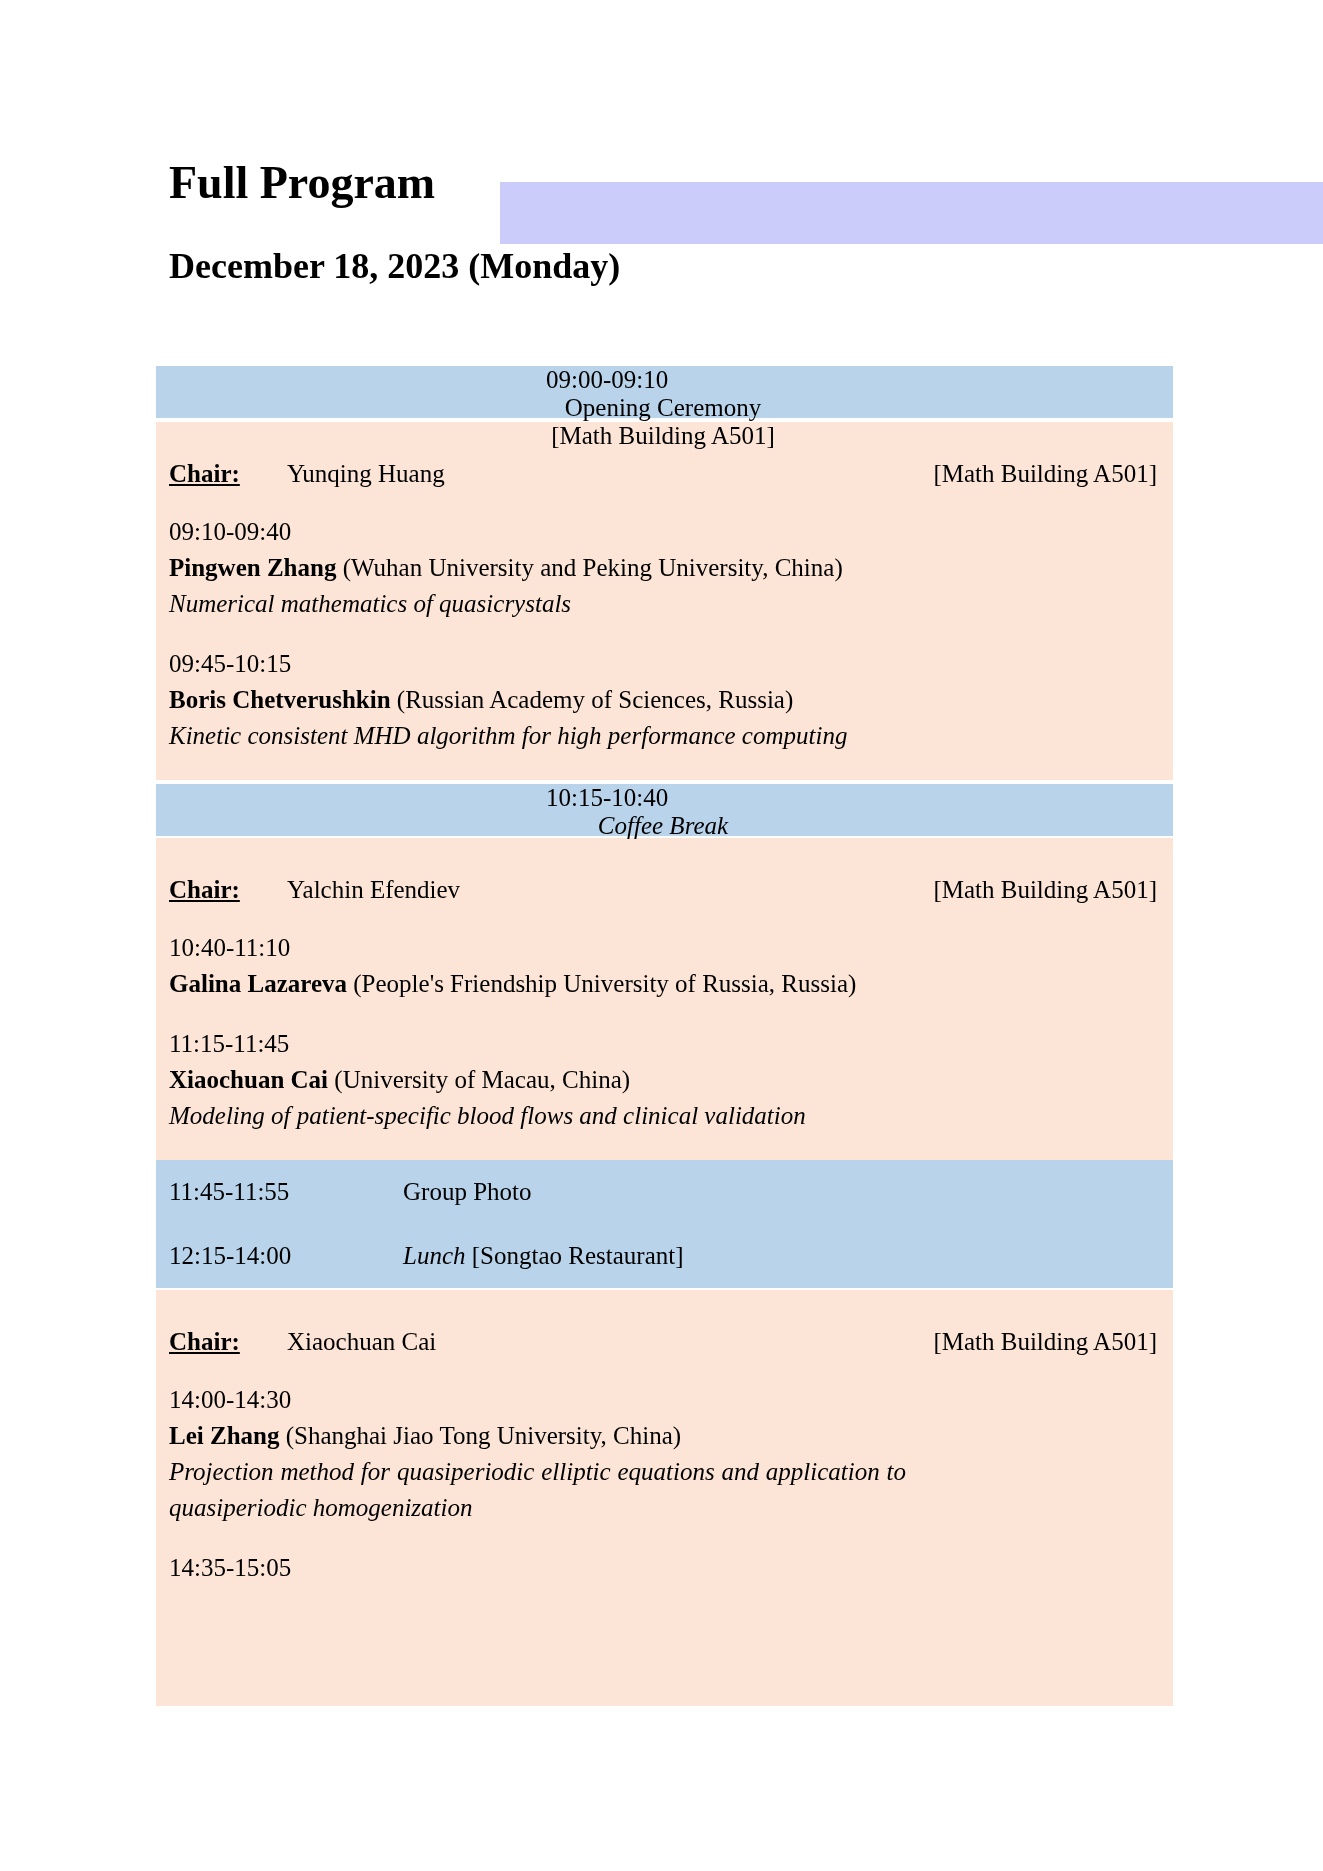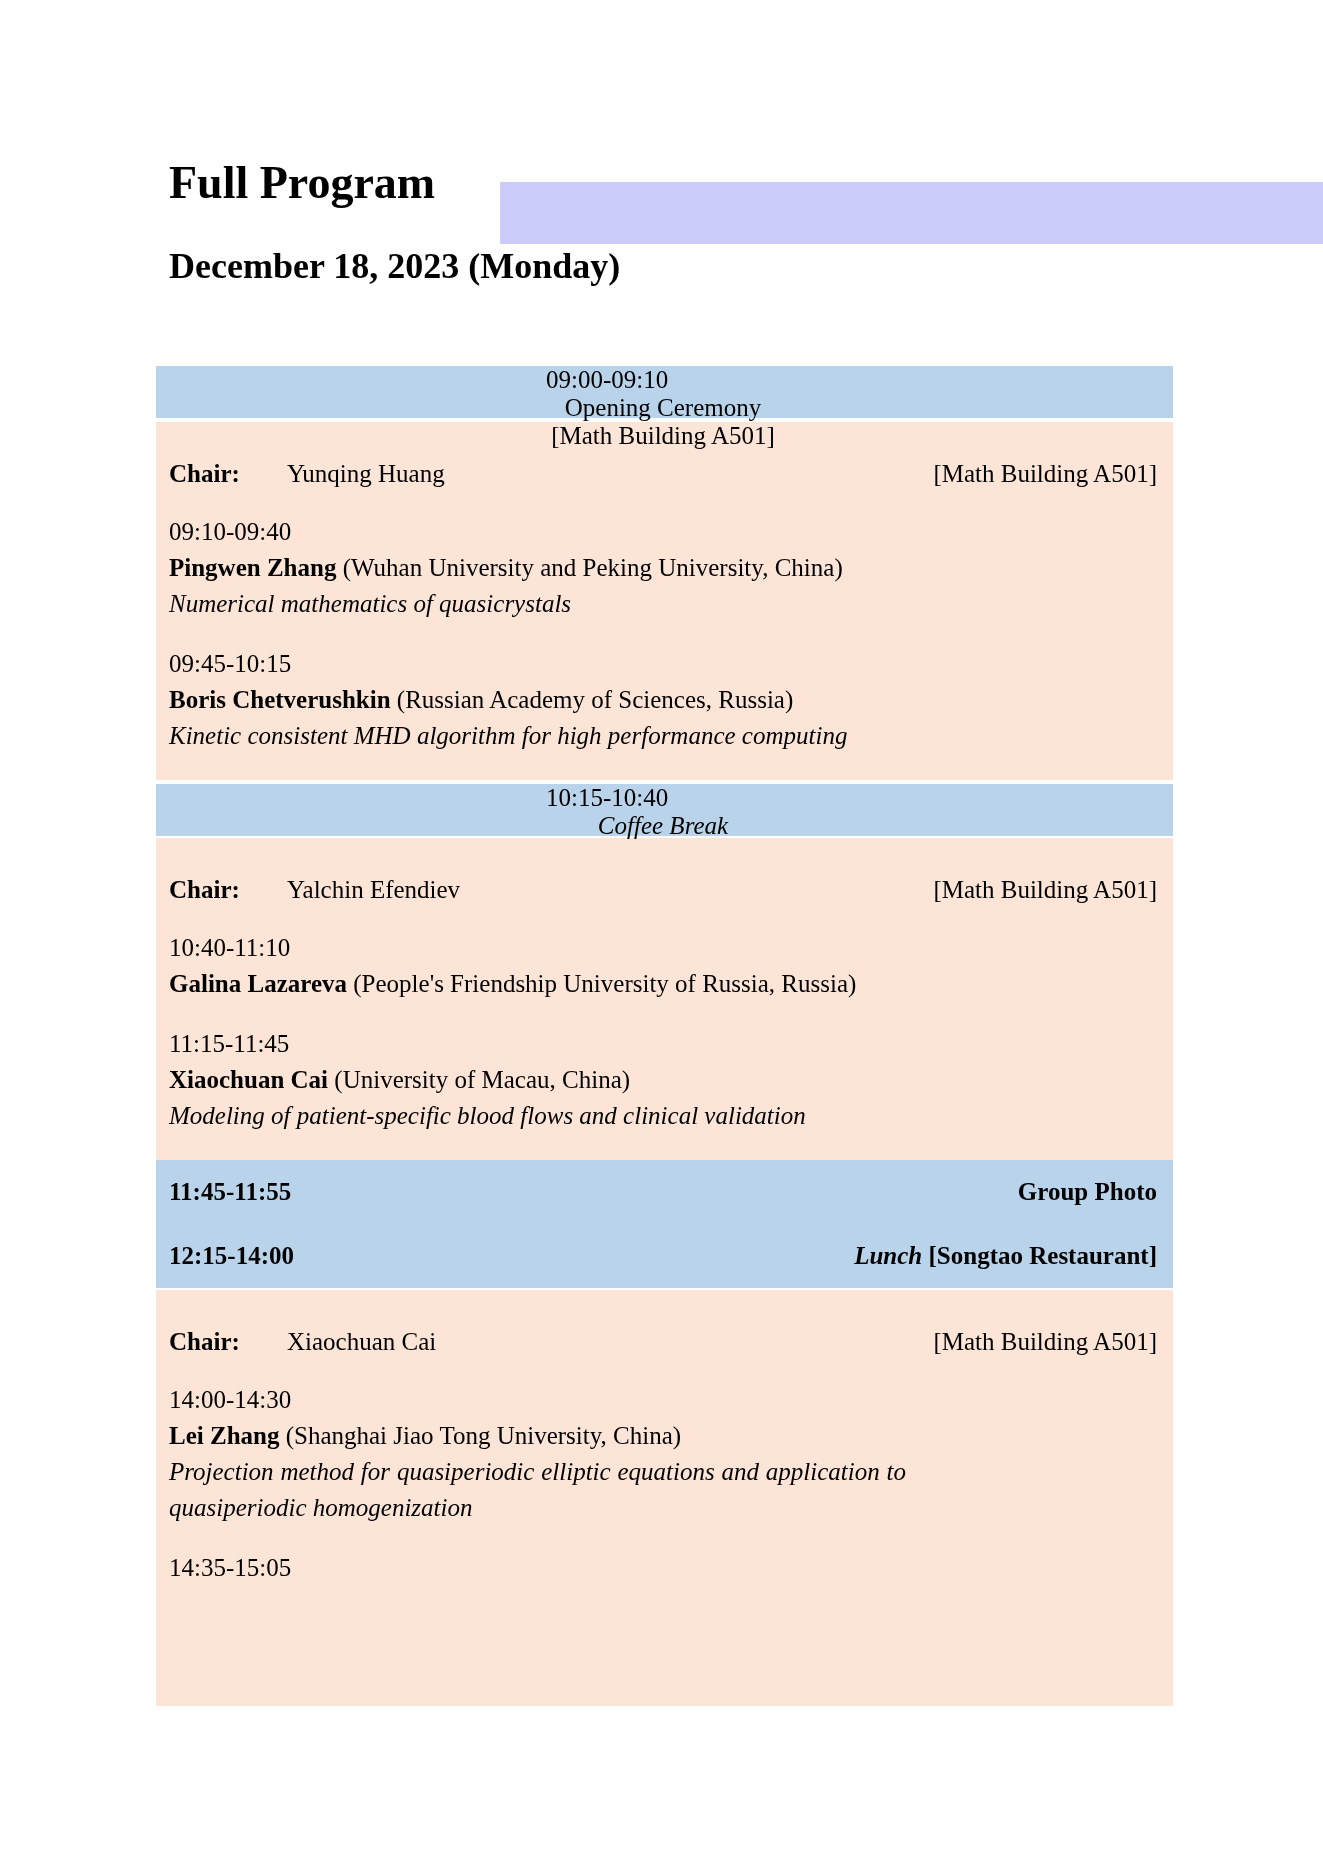--- a/index.html
+++ b/index.html
@@ -34,44 +34,44 @@
 
   
   .bar {
     background:#b8d3ea;
     height:52px;
     display:flex; align-items:center;
     padding-left:13px; padding-right:16px;flex-direction:column;
   }
   .bar-time { width:234px; flex:0 0 auto; }
   .bar-mid-narrow { width:260px; flex:0 0 auto; text-align:center; }
-  .bar-mid-wide { flex:1 1 auto; text-align:right; }
+  .bar-mid-wide { flex:1 1 auto; text-align:left; }
   .bar-loc { flex:1 1 auto; text-align:right; }
   .mb4 { margin-bottom:4px; }
   .mb2 { margin-bottom:2px; }
 
   .blue-group { background:#b8d3ea; margin-bottom:2px; }
   .blue-group .row {
     height:64px; display:flex; align-items:center;
-    padding-left:13px; padding-right:16px;font-weight:bold;
+    padding-left:13px; padding-right:16px;
   }
 
   
   .section {
     background:#fce4d6;
     padding:34px 0 26px 0;
   }
   .section.last { padding-bottom:120px; }
   .chair-row {
     display:flex; align-items:baseline;
     padding-left:13px; padding-right:16px;
     line-height:36px;
     margin-bottom:22px;
   }
-  .chair-label { width:118px; flex:0 0 auto; font-weight:bold; }
+  .chair-label { width:118px; flex:0 0 auto; font-weight:bold;text-decoration:underline; }
   .chair-name { flex:0 0 auto; }
   .chair-loc { flex:1 1 auto; text-align:right; }
 
   .talk {
     display:flex;
     padding-left:13px; padding-right:16px;
     margin-bottom:24px;
     flex-direction:column;
   }
   .talk:last-child { margin-bottom:0; }

